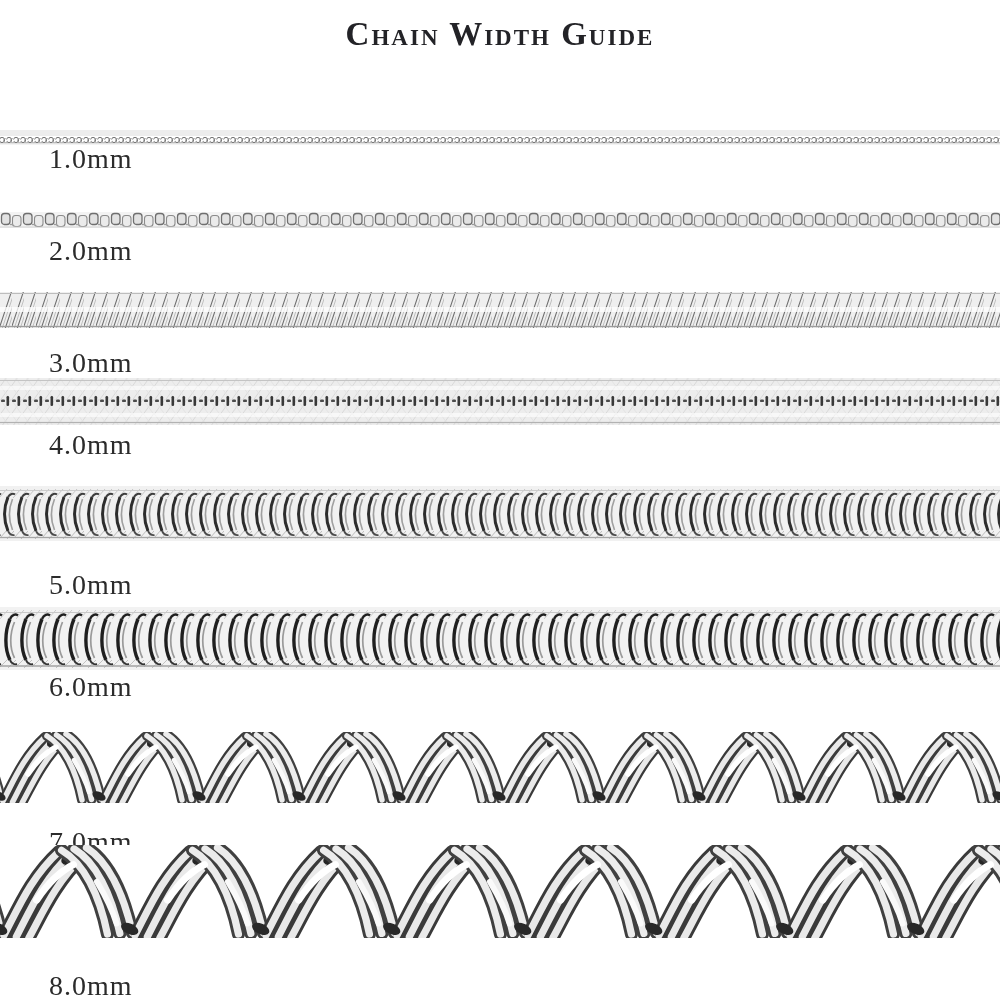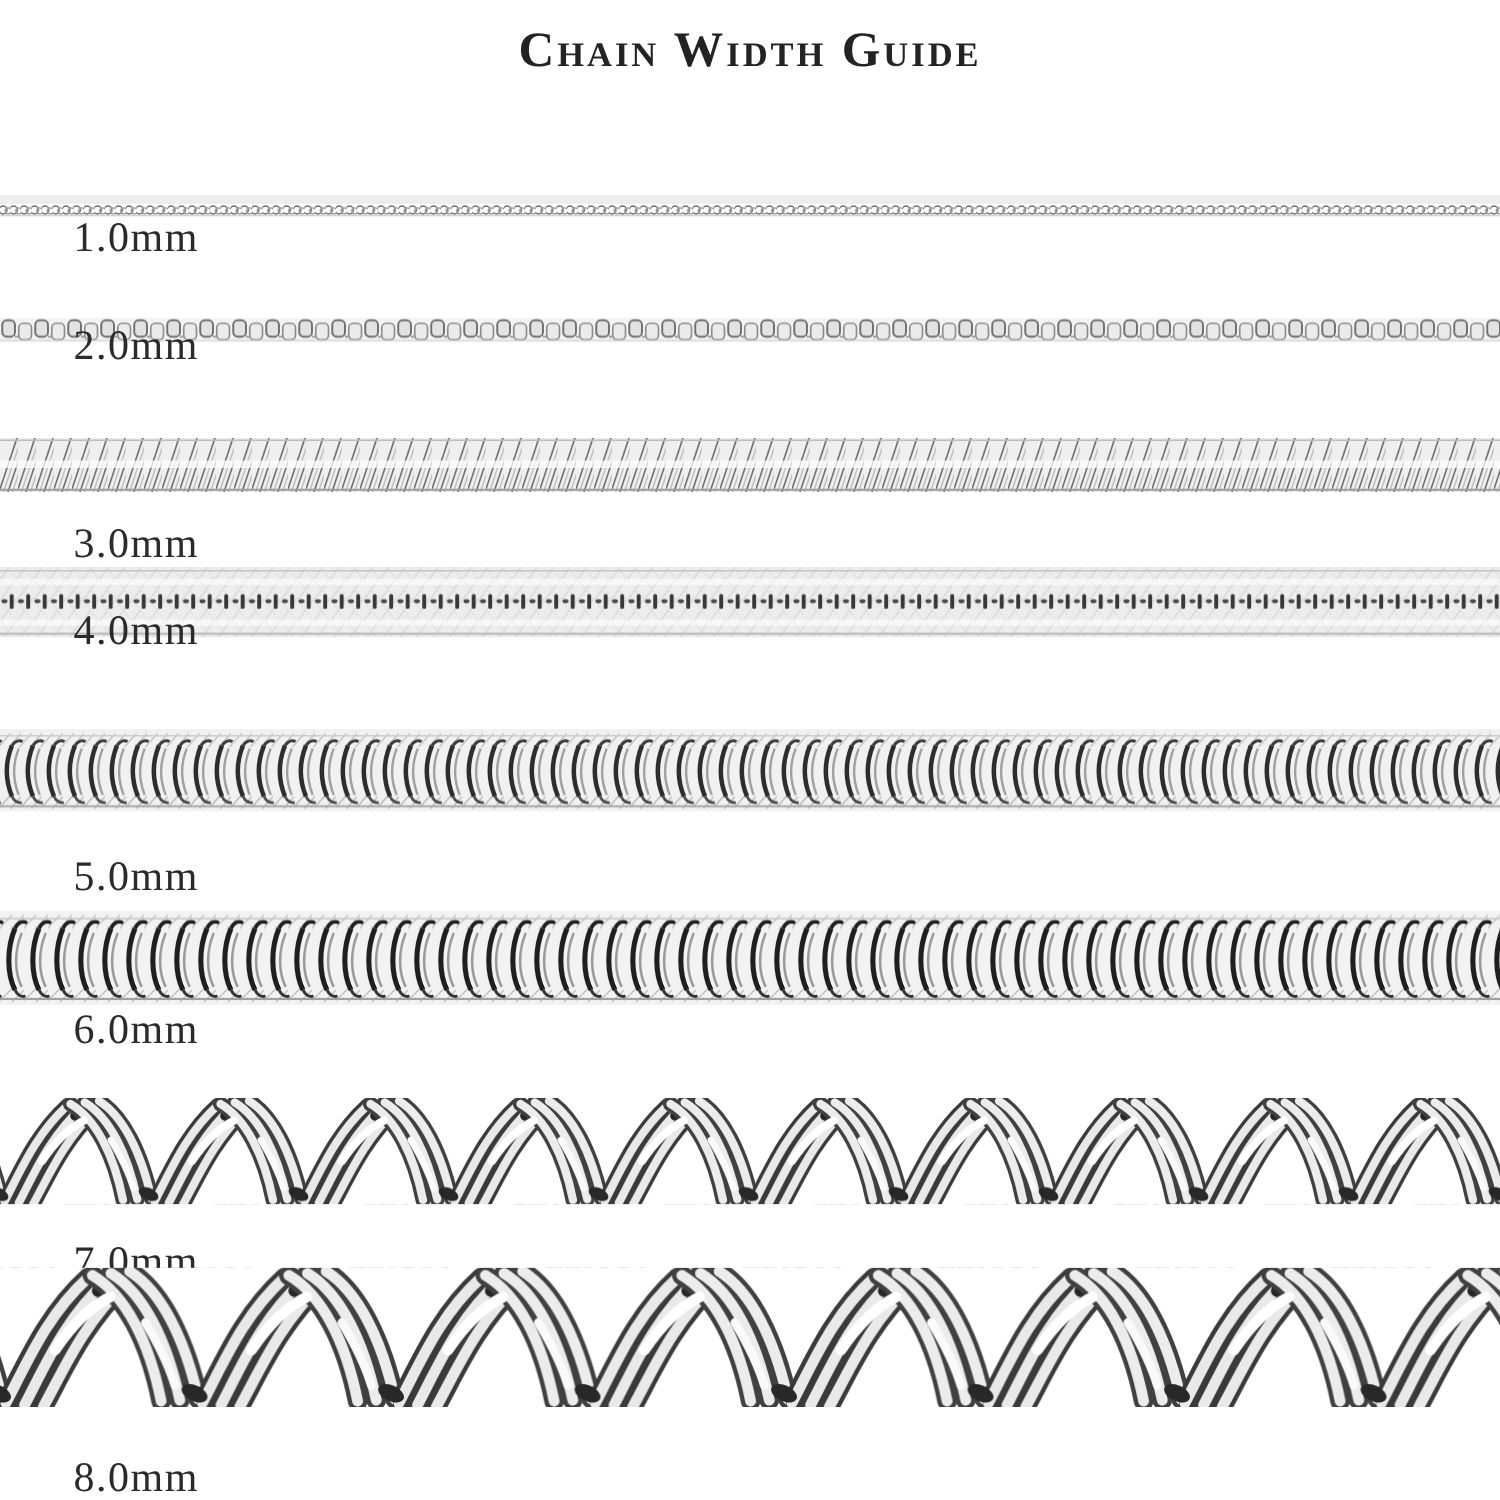--- a/index.html
+++ b/index.html
@@ -102,21 +102,21 @@
         <rect width="22" height="22" fill="#ffffff"></rect>
         <rect y="3" width="22" height="16" fill="#f3f3f3"></rect>
         <rect x="1.5" y="4.5" width="8.5" height="11" rx="3" fill="#e2e2e2" stroke="#6f6f6f" stroke-width="1.3"></rect>
         <rect x="12.5" y="6.5" width="8.5" height="11" rx="3" fill="#ebebeb" stroke="#8c8c8c" stroke-width="1.1"></rect>
         <path d="M10,15.5 h3" stroke="#9c9c9c" stroke-width="1.4"></path>
         <path d="M0,18 h22" stroke="#c9c9c9" stroke-width="0.8"></path>
       </pattern>
     </defs>
     <rect width="1000" height="22" fill="url(#p2)"></rect>
   </svg>
-  <div class="size-label" style="top:216px">2.0mm</div>
+  <div class="size-label" style="top:236px">2.0mm</div>
 
   <svg class="chain" style="top:292px" width="1000" height="36" aria-hidden="true">
     <defs>
       <pattern id="p3" width="12" height="36" patternUnits="userSpaceOnUse">
         <rect width="12" height="36" fill="#efefef"></rect>
         <path d="M1,40 L15,-2 M7,40 L21,-2" stroke="#c0c0c0" stroke-width="1" fill="none"></path>
         <path d="M-2,40 L12,-2 M4,40 L18,-2" stroke="#707070" stroke-width="1.1" fill="none"></path>
         <rect y="15" width="12" height="5" fill="rgba(255,255,255,0.75)"></rect>
         <path d="M0,1.5 h12" stroke="#bdbdbd" stroke-width="1"></path>
         <path d="M0,34.5 h12" stroke="#9c9c9c" stroke-width="1.3"></path>
@@ -135,21 +135,21 @@
         <rect y="8" width="11" height="4" fill="rgba(255,255,255,0.6)"></rect>
         <rect y="35" width="11" height="4" fill="rgba(255,255,255,0.6)"></rect>
         <rect x="1" y="21.5" width="4" height="2.6" rx="1.2" fill="#4a4a4a"></rect>
         <rect x="6.5" y="18" width="2.6" height="10" rx="1.2" fill="#383838"></rect>
         <path d="M0,2.5 h11" stroke="#c4c4c4" stroke-width="1"></path>
         <path d="M0,44.5 h11" stroke="#b2b2b2" stroke-width="1.2"></path>
       </pattern>
     </defs>
     <rect width="1000" height="47" fill="url(#p4)"></rect>
   </svg>
-  <div class="size-label" style="top:406px">4.0mm</div>
+  <div class="size-label" style="top:430px">4.0mm</div>
 
   <svg class="chain" style="top:486px" width="1000" height="55" aria-hidden="true">
     <defs>
       <pattern id="p5" width="14" height="55" patternUnits="userSpaceOnUse">
         <rect width="14" height="55" fill="#f1f1f1"></rect>
         <path d="M-1,12 L7,3 M6,12 L14,3 M13,12 L21,3" stroke="#c6c6c6" stroke-width="1" fill="none"></path>
         <path d="M0,52 L7,44 M7,53 L14,45" stroke="#bcbcbc" stroke-width="1" fill="none"></path>
         <path d="M12.5,13 C 8.5,23 8.5,34 12.5,44" stroke="#a0a0a0" stroke-width="1.6" fill="none"></path>
         <path d="M8,11 C 3.5,22 3.5,34 8,45" stroke="#2d2d2d" stroke-width="3" fill="none"></path>
         <path d="M8,11 C 10,8 13,7 15,8.5" stroke="#3d3d3d" stroke-width="2" fill="none"></path>

